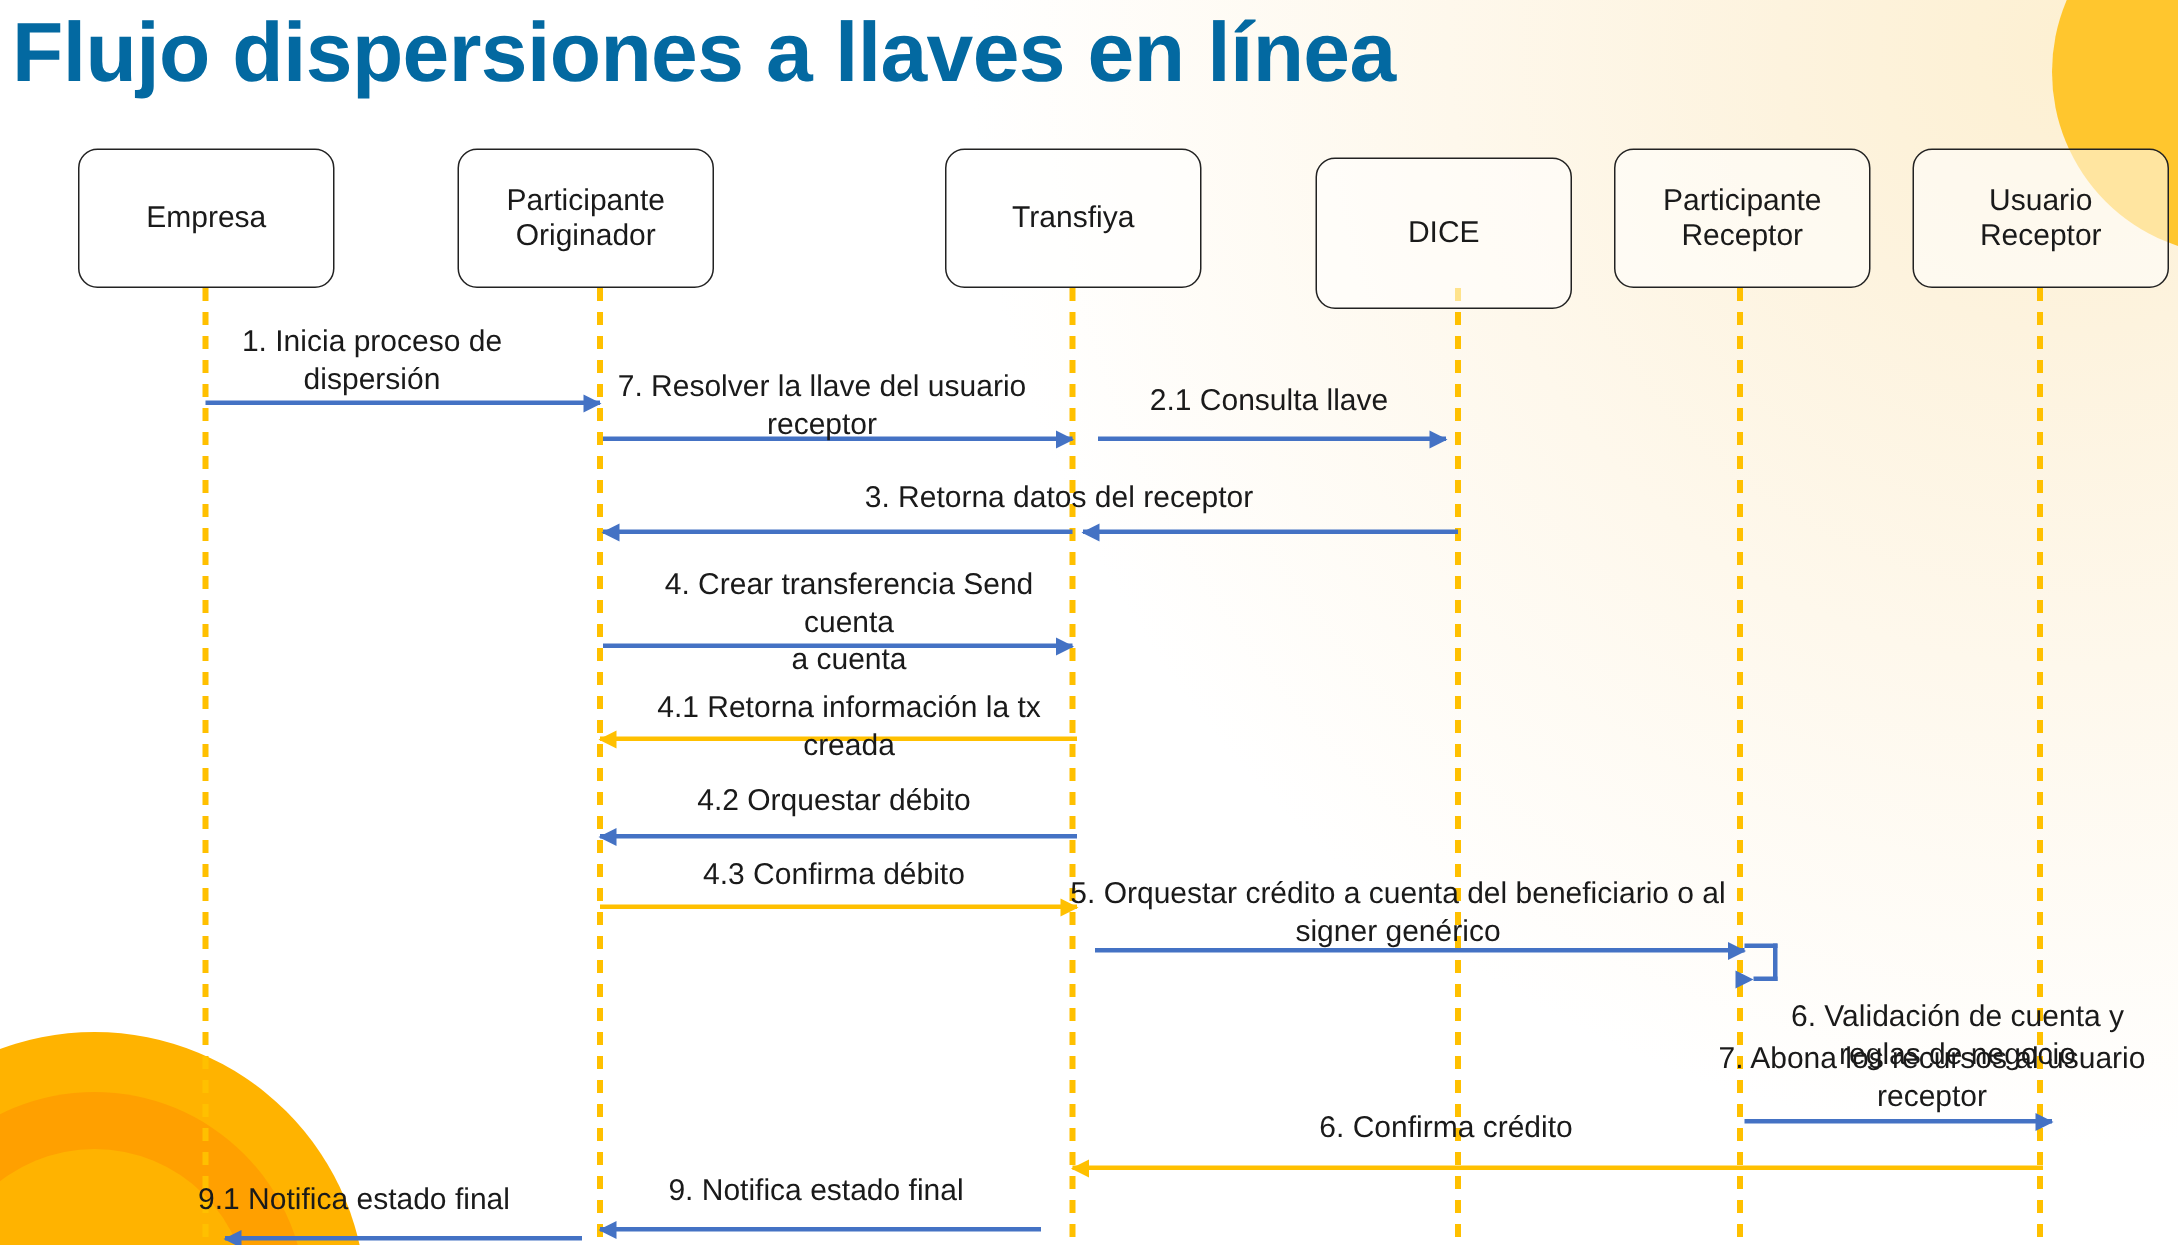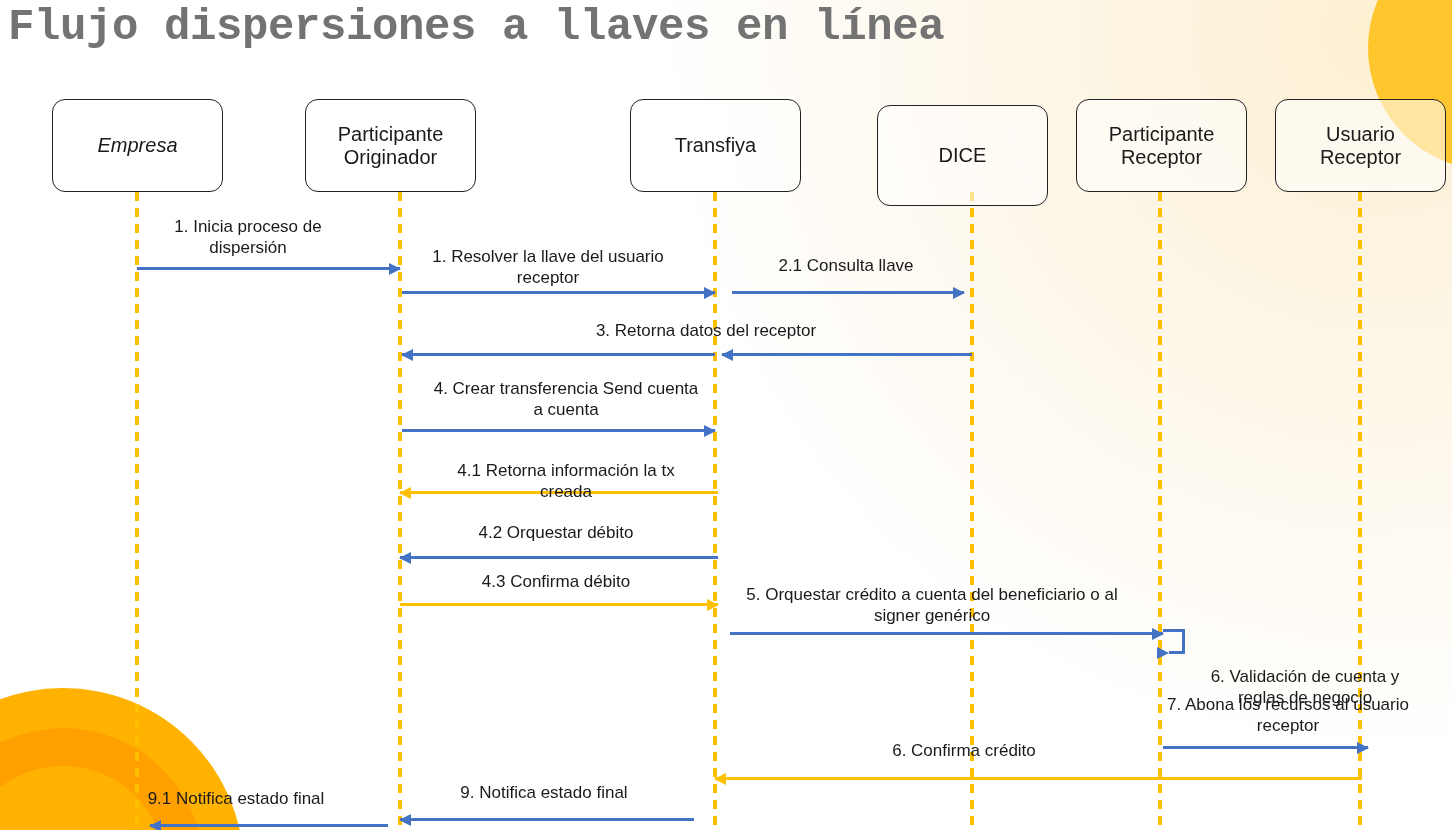--- a/index.html
+++ b/index.html
@@ -32,23 +32,23 @@
     background:#FFA000;
   }
   .arc-bl-inner{
     position:absolute;left:-40px;top:766px;width:206px;height:206px;border-radius:50%;
     background:#FFB300;
   }
 
   
   .title{
     position:absolute;left:8px;top:2px;
-    font-size:44px;font-weight:bold;color:#737373;
+    font-size:56px;font-weight:bold;color:#0369a1;
     letter-spacing:-0.4px;white-space:nowrap;
-    font-family:Liberation Mono, monospace;
+    font-family:Liberation Sans, sans-serif;
   }
 
   
   .actor{
     position:absolute;box-sizing:border-box;
     border:1.6px solid #222222;border-radius:13px;
     background:rgba(255,255,255,0.55);
     display:flex;align-items:center;justify-content:center;
     text-align:center;line-height:1.14;
     font-size:20px;color:#1a1a1a;
@@ -74,21 +74,21 @@
     position:absolute;top:-4.5px;width:0;height:0;
     border-top:6px solid transparent;border-bottom:6px solid transparent;
   }
   .msg.blue .head{border-left-color:#4472C4;border-right-color:#4472C4;}
   .msg.orange .head{border-left-color:#FFC000;border-right-color:#FFC000;}
   .msg.right .head{right:-1px;border-left-width:12px;border-left-style:solid;border-right:0;}
   .msg.left  .head{left:-1px;border-right-width:12px;border-right-style:solid;border-left:0;}
 
   .msg-label{
     position:absolute;text-align:center;
-    font-size:17px;color:#1a1a1a;line-height:1.25;
+    font-size:20px;color:#1a1a1a;line-height:1.25;
     white-space:pre-line;
   }
 
   
   .selfloop{position:absolute;}
   .selfloop .seg{position:absolute;background:#4472C4;}
   .selfloop .head{
     position:absolute;width:0;height:0;
     border-top:6px solid transparent;border-bottom:6px solid transparent;
     border-right:12px solid #4472C4;
@@ -108,21 +108,21 @@
 
   <div id="lifelines">
       <div class="lifeline" style="left: 135px; top: 192px; height: 638px;"></div>
       <div class="lifeline" style="left: 398px; top: 192px; height: 638px;"></div>
       <div class="lifeline" style="left: 713px; top: 192px; height: 638px;"></div>
       <div class="lifeline" style="left: 970px; top: 192px; height: 638px;"></div>
       <div class="lifeline" style="left: 1158px; top: 192px; height: 638px;"></div>
       <div class="lifeline" style="left: 1358px; top: 192px; height: 638px;"></div>
     </div>
   <div id="actors">
-      <div class="actor" style="left: 52px; top: 99px; width: 171px; height: 93px; font-style: italic;">
+      <div class="actor" style="left: 52px; top: 99px; width: 171px; height: 93px;">
         <span style="white-space: pre-line;">Empresa</span>
       </div>
       <div class="actor" style="left: 305px; top: 99px; width: 171px; height: 93px;">
         <span style="white-space: pre-line;">Participante
 Originador</span>
       </div>
       <div class="actor" style="left: 630px; top: 99px; width: 171px; height: 93px;">
         <span style="white-space: pre-line;">Transfiya</span>
       </div>
       <div class="actor" style="left: 877px; top: 105px; width: 171px; height: 101px;">
@@ -141,21 +141,21 @@
       <div class="msg blue right" style="left: 137px; top: 267px; width: 263px; height: 3px;">
         <div class="line"></div>
         <div class="head"></div>
       </div>
       <div class="msg-label" style="width: 230px; left: 133px; top: 216px;">1. Inicia proceso de
 dispersión</div>
       <div class="msg blue right" style="left: 402px; top: 291px; width: 313px; height: 3px;">
         <div class="line"></div>
         <div class="head"></div>
       </div>
-      <div class="msg-label" style="width: 300px; left: 398px; top: 246px;">1. Resolver  la llave del usuario
+      <div class="msg-label" style="width: 300px; left: 398px; top: 246px;">7. Resolver  la llave del usuario
 receptor</div>
       <div class="msg blue right" style="left: 732px; top: 291px; width: 232px; height: 3px;">
         <div class="line"></div>
         <div class="head"></div>
       </div>
       <div class="msg-label" style="width: 220px; left: 736px; top: 255px;">2.1 Consulta llave</div>
       <div class="msg blue left" style="left: 402px; top: 353px; width: 313px; height: 3px;">
         <div class="line"></div>
         <div class="head"></div>
       </div>

